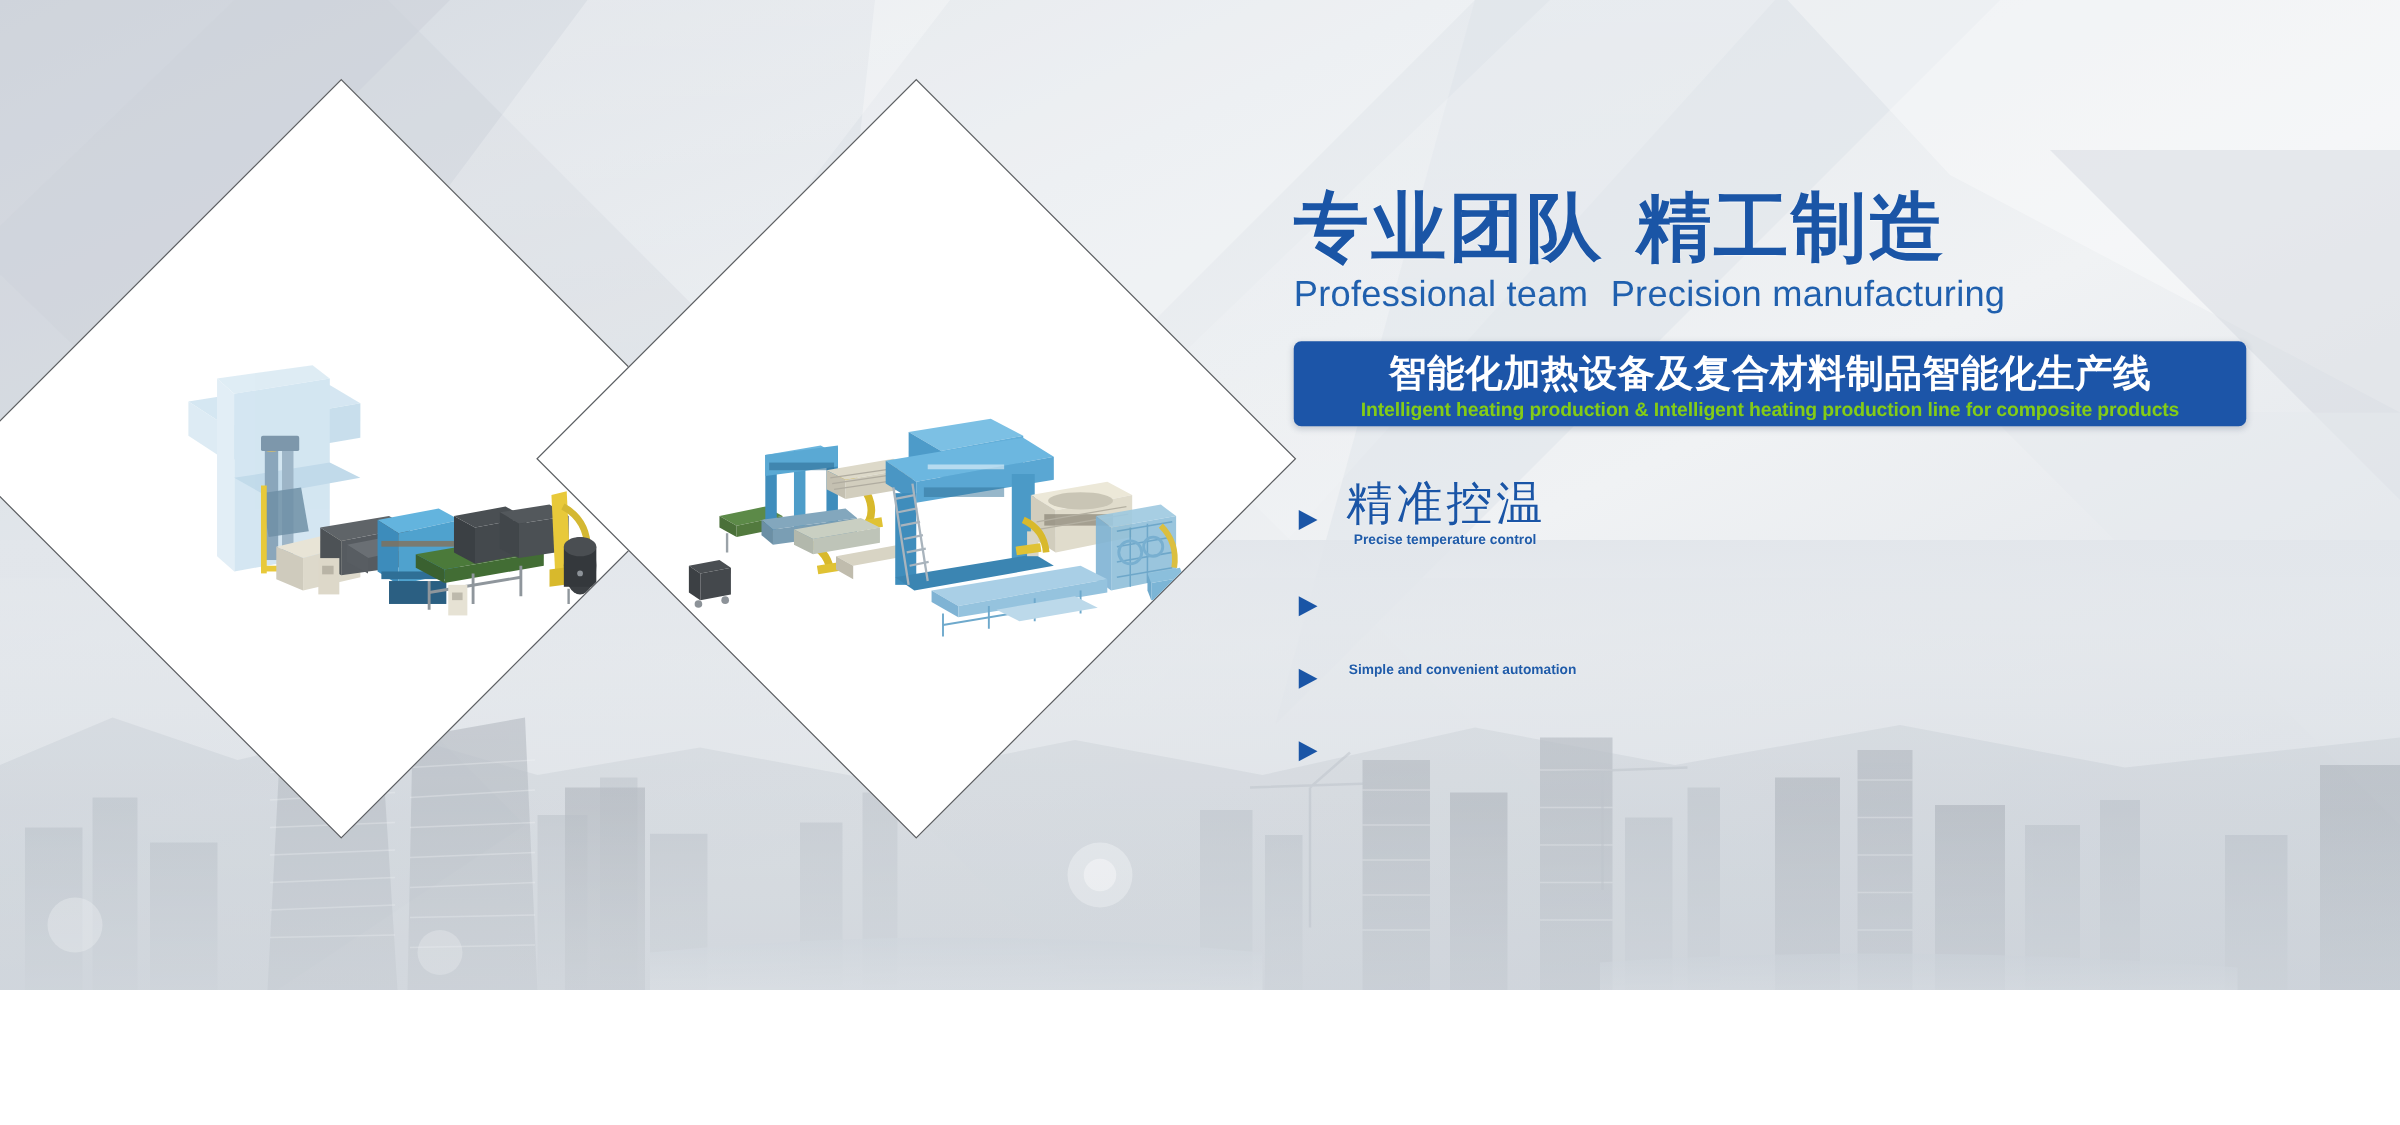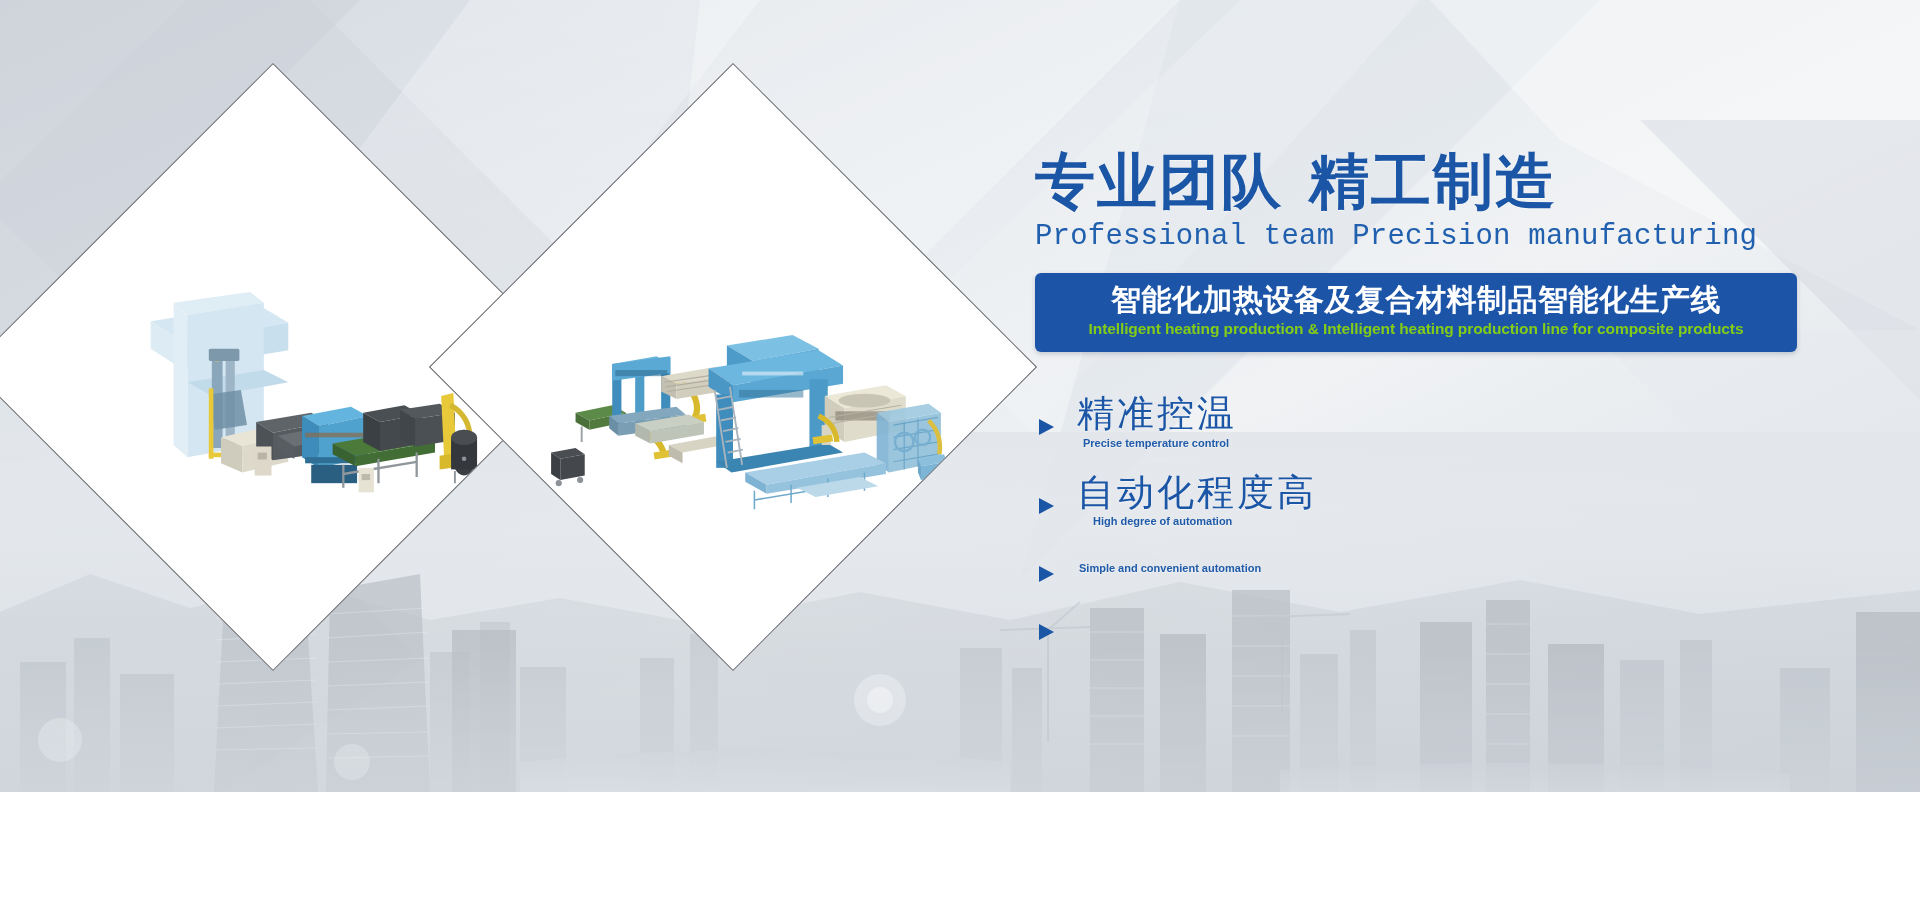--- a/index.html
+++ b/index.html
@@ -79,31 +79,30 @@
   }
   .headline .gap { display: inline-block; width: 26px; }
 
   .headline-en {
     color: #2060ae;
     font-size: 29px;
     font-weight: 500;
     letter-spacing: 0.2px;
     margin-top: 6px;
     white-space: nowrap;
-    font-family: Liberation Mono, monospace;
   }
   .headline-en .gap { display: inline-block; width: 18px; }
 
   
   .blue-box {
     margin-top: 20px;
     width: 762px;
     background: #1c55a8;
     border-radius: 6px;
-    padding: 9px 16px 14px 16px;
+    padding: 9px 16px 3px 16px;
     box-shadow: 0 2px 5px rgba(40,60,90,0.22);
   }
   .blue-box-cn {
     color: #ffffff;
     font-size: 30px;
     font-weight: bold;
     letter-spacing: 0.5px;
     line-height: 1.18;
     white-space: nowrap;
     text-align: center;
@@ -546,24 +545,20 @@
           <span class="feature-en indent-1" style="display:block">Precise temperature control</span>
         </span>
       </div>
 
       <div class="feature">
         <span class="feature-marker">
           <svg viewBox="0 0 22 22" xmlns="http://www.w3.org/2000/svg">
               <polygon points="4,3 19,11 4,19" fill="#1a55a6"></polygon>
             </svg>
         </span>
-        <span class="feature-text">
-          <span class="feature-cn" style="display:block">自动化程度高</span>
-          <span class="feature-en indent-2" style="display:block">High degree of automation</span>
-        </span>
       </div>
 
       <div class="feature">
         <span class="feature-marker">
           <svg viewBox="0 0 22 22" xmlns="http://www.w3.org/2000/svg">
               <polygon points="4,3 19,11 4,19" fill="#1a55a6"></polygon>
             </svg>
         </span>
         <span class="feature-text">
           <span class="feature-en indent-3" style="display:block">Simple and convenient automation</span>

